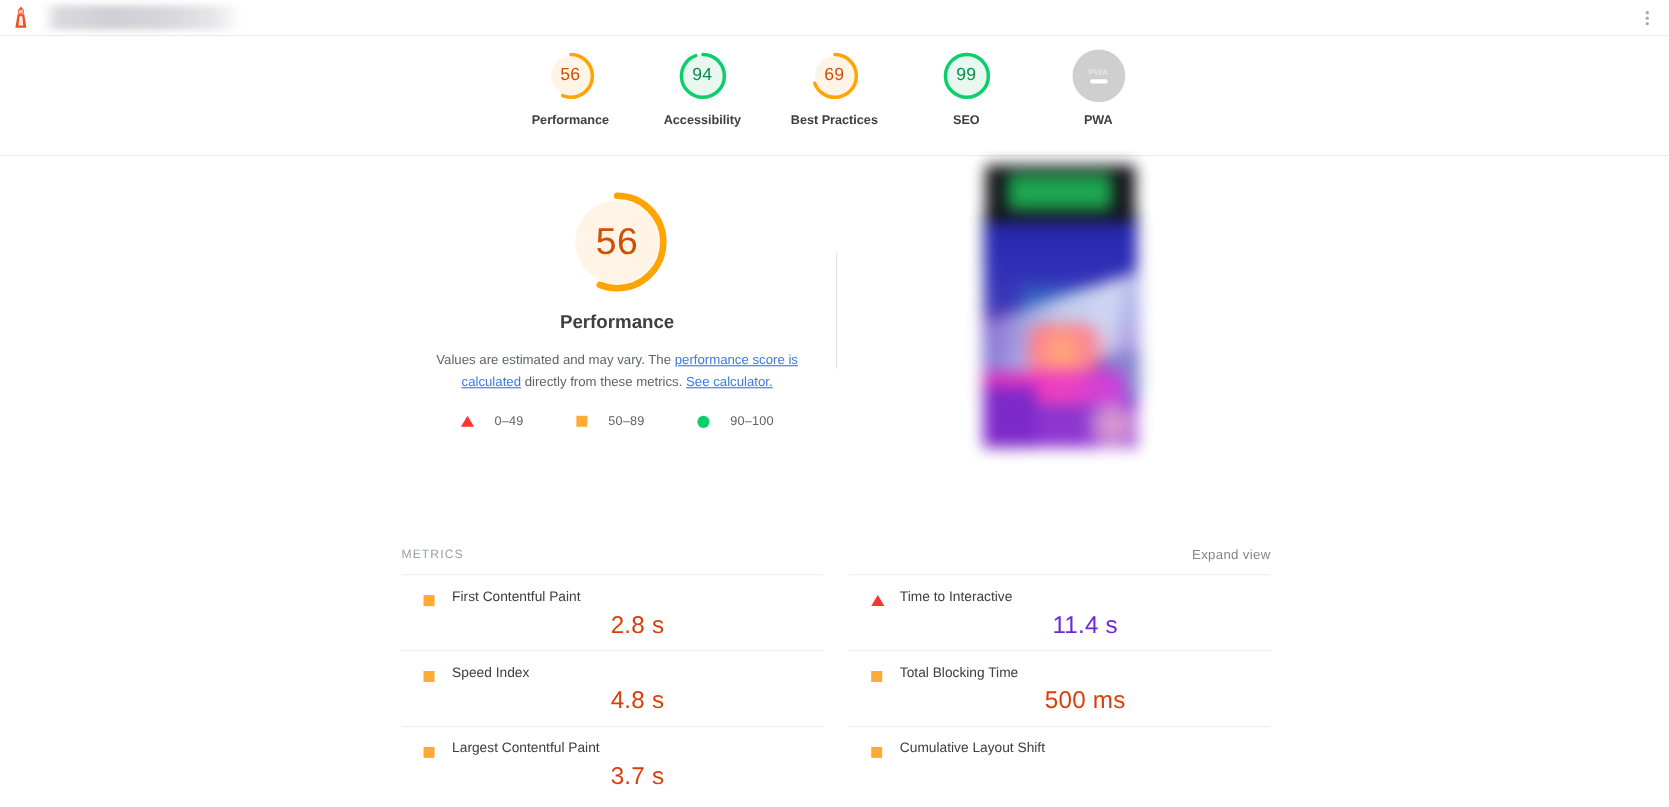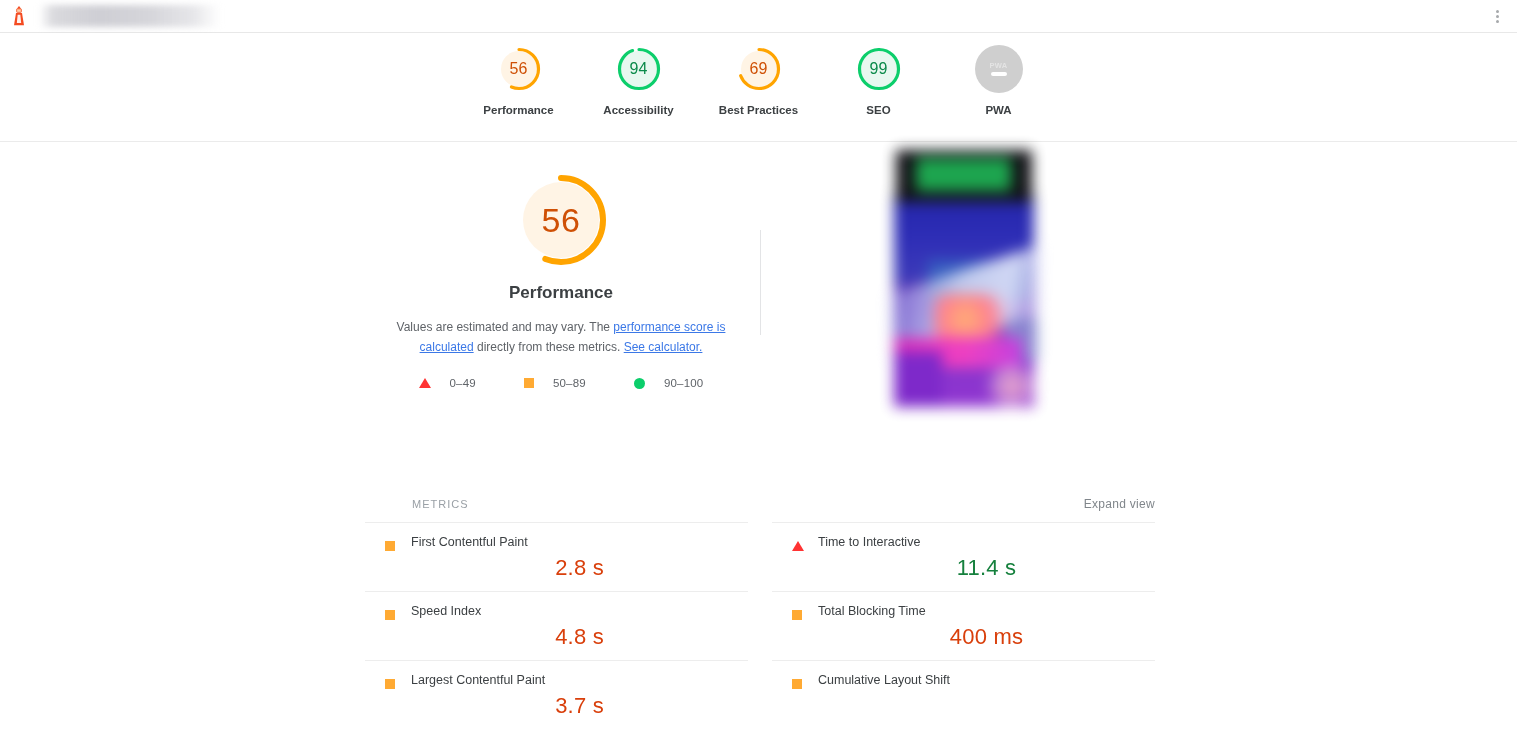--- a/index.html
+++ b/index.html
@@ -291,21 +291,20 @@
     position: relative;
     width: 790px;
     margin: 0 0 0 365px;
   }
   .metrics-head {
     position: relative;
     height: 24px;
     display: flex;
     align-items: center;
     justify-content: space-between;
-    margin-left: 47px;
   }
   .metrics-title {
     font-size: 11px;
     letter-spacing: 1px;
     color: #9aa0a6;
     font-weight: normal;
   }
   .expand-view {
     font-size: 12px;
     color: #80868b;
@@ -336,21 +335,21 @@
   }
   .metric-row .m-val {
     font-size: 22px;
     padding-left: 24px;
     margin-top: 6px;
     line-height: 26px;
     letter-spacing: .2px;
     text-align: center;
   }
   .val-orange { color: #d93f0b; }
-  .val-red { color: #15803d; }
+  .val-red { color: #6d28d9; }
   .b-sq {
     width: 10px; height: 10px; background: #fa3; display:block;
   }
   .b-tri {
     width: 0; height: 0;
     border-left: 6px solid transparent;
     border-right: 6px solid transparent;
     border-bottom: 10px solid #f33;
     display:block;
   }
@@ -527,21 +526,21 @@
             <span class="b-tri"></span>
           </span>
         <div class="m-name">Time to Interactive</div>
         <div class="m-val val-red">11.4 s</div>
       </div>
       <div class="metric-row">
         <span class="bullet">
             <span class="b-sq"></span>
           </span>
         <div class="m-name">Total Blocking Time</div>
-        <div class="m-val val-orange">400 ms</div>
+        <div class="m-val val-orange">500 ms</div>
       </div>
       <div class="metric-row">
         <span class="bullet">
             <span class="b-sq"></span>
           </span>
         <div class="m-name">Cumulative Layout Shift</div>
       </div>
     </div>
 
   </div>

